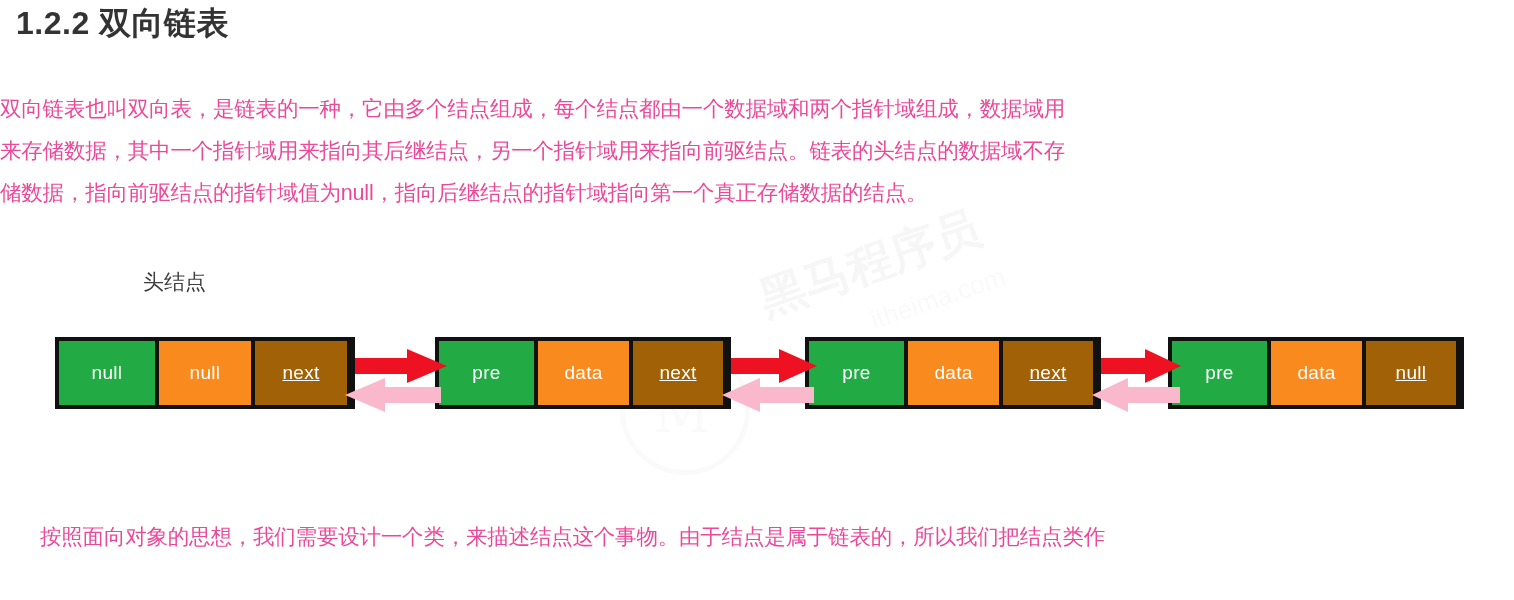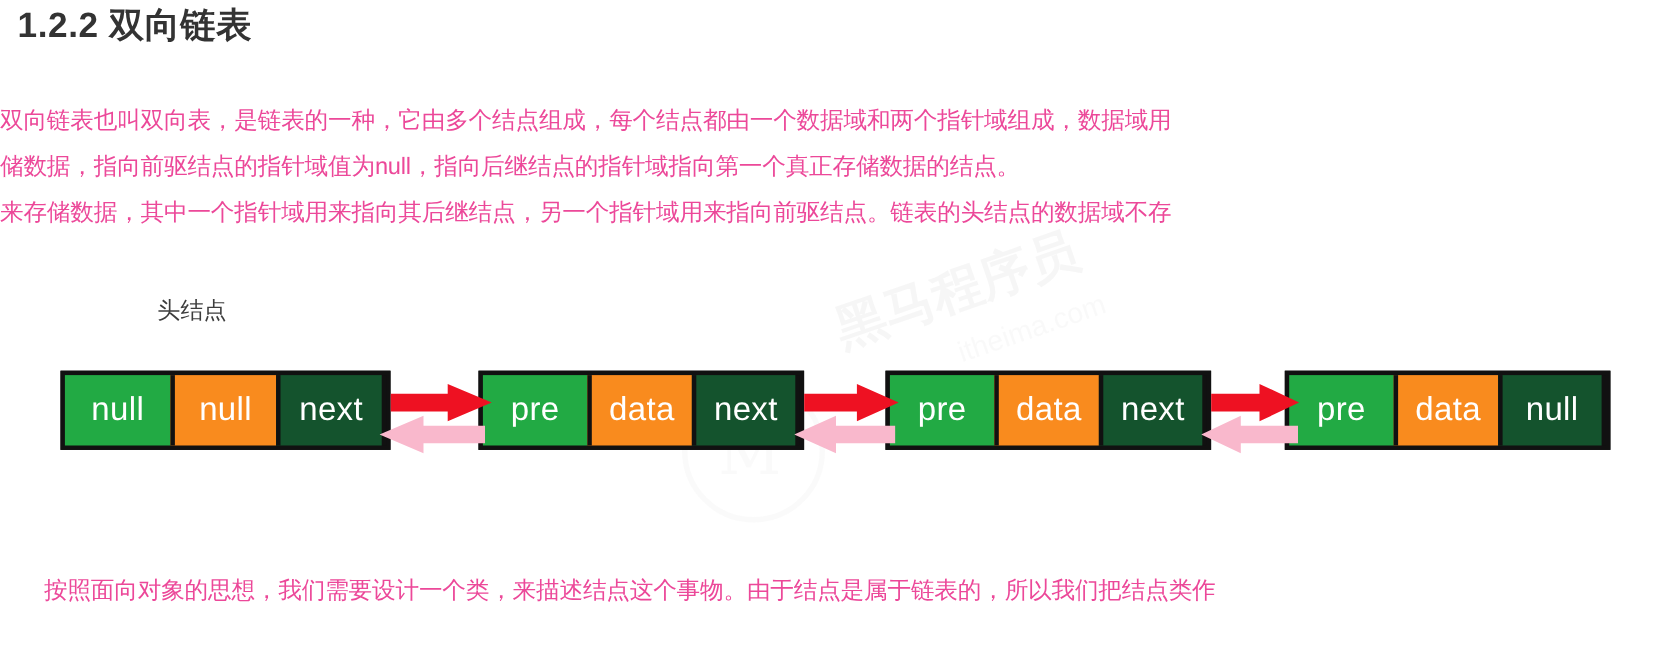--- a/index.html
+++ b/index.html
@@ -116,48 +116,48 @@
     border: 4px solid #111111;
     display: flex;
     background: #111111;
   }
   .cell {
     box-sizing: border-box;
     height: 100%;
     display: flex;
     align-items: center;
     justify-content: center;
-    font-size: 30px;
+    font-size: 19px;
     color: #ffffff;
     letter-spacing: 0.3px;
     position: relative;
   }
   .cell + .cell { border-left: 4px solid #111111; }
   .cell.green  { background: #22aa44; }
   .cell.orange { background: #f98b1e; }
-  .cell.blue   { background: #14532d; }
+  .cell.blue   { background: #a16207; text-decoration: underline; }
 
   
   .arrow {
     position: absolute;
     height: 40px;
   }
   .arrow svg { display: block; width: 100%; height: 100%; }
   .arrow.fwd { top: 97px; }
   .arrow.bwd { top: 126px; }
 </style>
 </head>
 <body>
 
 <div id="page-title">1.2.2 双向链表</div>
 
 <div class="para" id="para-intro">
   <span class="line">双向链表也叫双向表，是链表的一种，它由多个结点组成，每个结点都由一个数据域和两个指针域组成，数据域用</span>
+  <span class="line">来存储数据，其中一个指针域用来指向其后继结点，另一个指针域用来指向前驱结点。链表的头结点的数据域不存</span>
   <span class="line">储数据，指向前驱结点的指针域值为null，指向后继结点的指针域指向第一个真正存储数据的结点。</span>
-  <span class="line">来存储数据，其中一个指针域用来指向其后继结点，另一个指针域用来指向前驱结点。链表的头结点的数据域不存</span>
 </div>
 
 <div id="watermark">
   <div class="wm-text">黑马程序员</div>
   <div class="wm-sub">itheima.com</div>
   <div class="wm-ring">
     <div class="wm-ring-inner">M</div>
   </div>
 </div>
 

